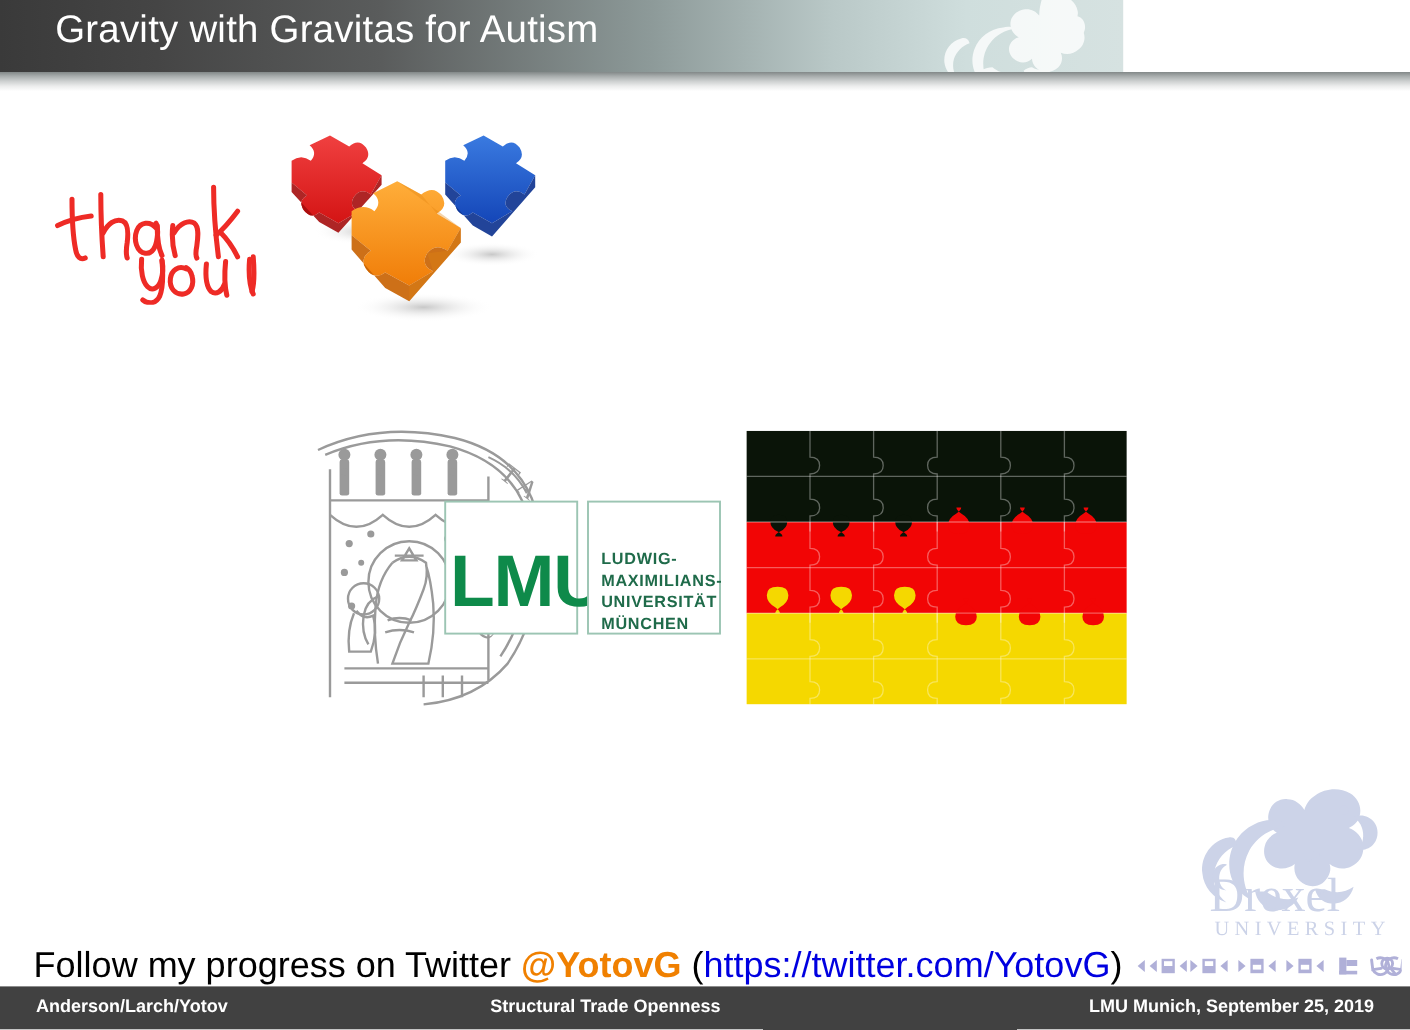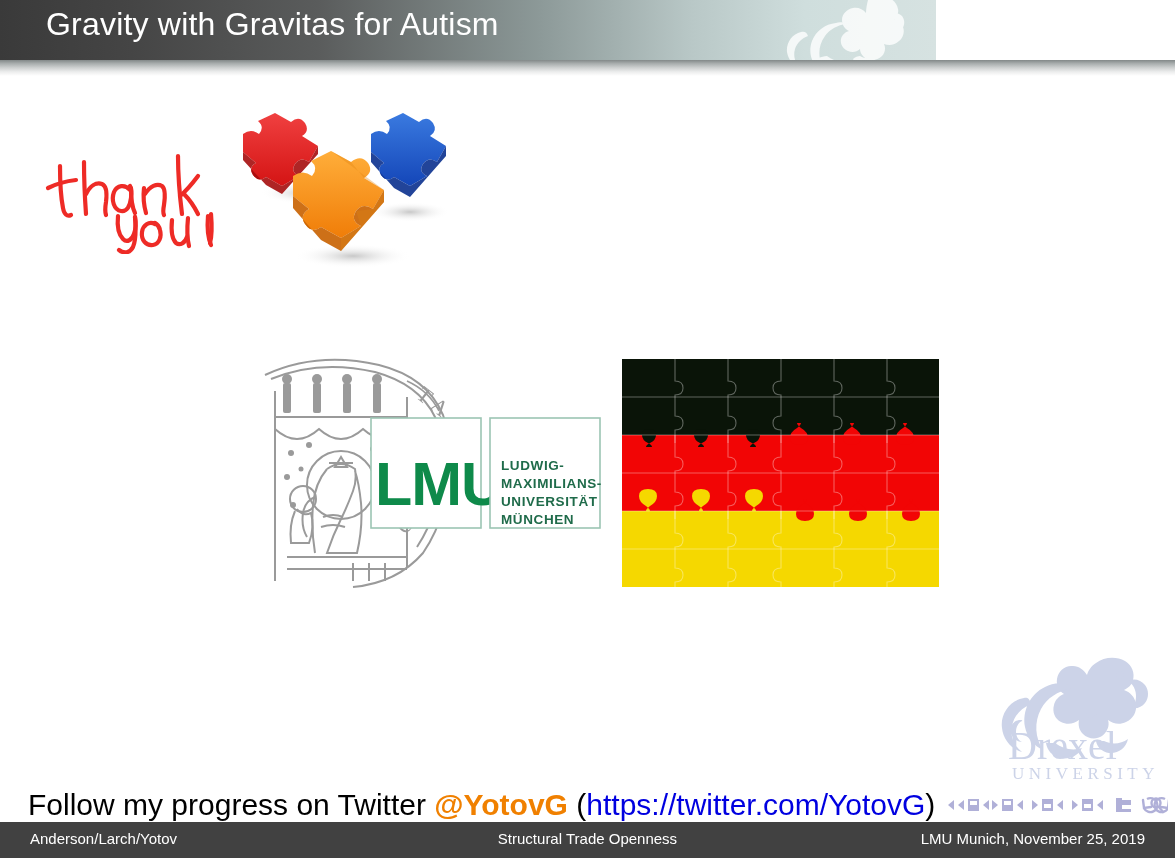--- a/index.html
+++ b/index.html
@@ -80,26 +80,26 @@
 
   
   #footer-bar {
     position: absolute; left: 0; top: 822px;
     width: 1175px; height: 36px;
     background: #414141;
     color: #ffffff;
   }
   #footer-bar .cell {
     position: absolute; top: 8px;
-    font-size: 15px; font-weight: normal;
+    font-size: 15px; font-weight: bold;
     white-space: nowrap;
     font-family: "Liberation Sans", sans-serif;
   }
   #footer-left   { left: 30px; }
-  #footer-center { left: 0; width: 1175px; text-align: center; }
+  #footer-center { left: 0; width: 1009px; text-align: center; }
   #footer-right  { right: 30px; }
 </style>
 </head>
 <body>
 
 <div id="title-bar">
   <svg id="title-dragon" viewBox="0 0 150 74">
     <g fill="#ffffff" opacity="0.92">
       <path d="M96 6c6-4 14-5 21-2 5 2 8 6 9 11 1 4-1 8-4 10 4 1 8 4 9 8 2 5 0 11-4 14-4 4-10 5-15 3 2 4 1 9-2 12-4 4-10 5-15 3-4-2-7-6-7-10-3 3-8 4-12 2-5-2-8-7-7-12 1-4 4-7 8-8-4-2-7-6-7-11 0-6 5-11 11-12 5-1 10 1 13 5 0-5 1-9 2-13z"></path>
       <path d="M74 30c-8 1-16 5-21 12-6 8-7 18-4 27 1 4 4 8 7 10-5-1-10-4-13-8-5-7-6-16-3-24 4-10 13-17 24-18 3-1 7-1 10 1z"></path>
@@ -399,14 +399,14 @@
     <g fill="none" stroke="#b0b0d8" stroke-width="2.4">
       <path d="M222 14 a7 7 0 1 1 -3 -9"></path>
       <path d="M223 6 L222 14 L215 13" stroke-linecap="round"></path>
     </g>
   </g>
 </svg>
 
 <div id="footer-bar">
   <div id="footer-left" class="cell">Anderson/Larch/Yotov</div>
   <div id="footer-center" class="cell">Structural Trade Openness</div>
-  <div id="footer-right" class="cell">LMU Munich, November 25, 2019</div>
+  <div id="footer-right" class="cell">LMU Munich, September 25, 2019</div>
 </div>
 
 </body></html>

